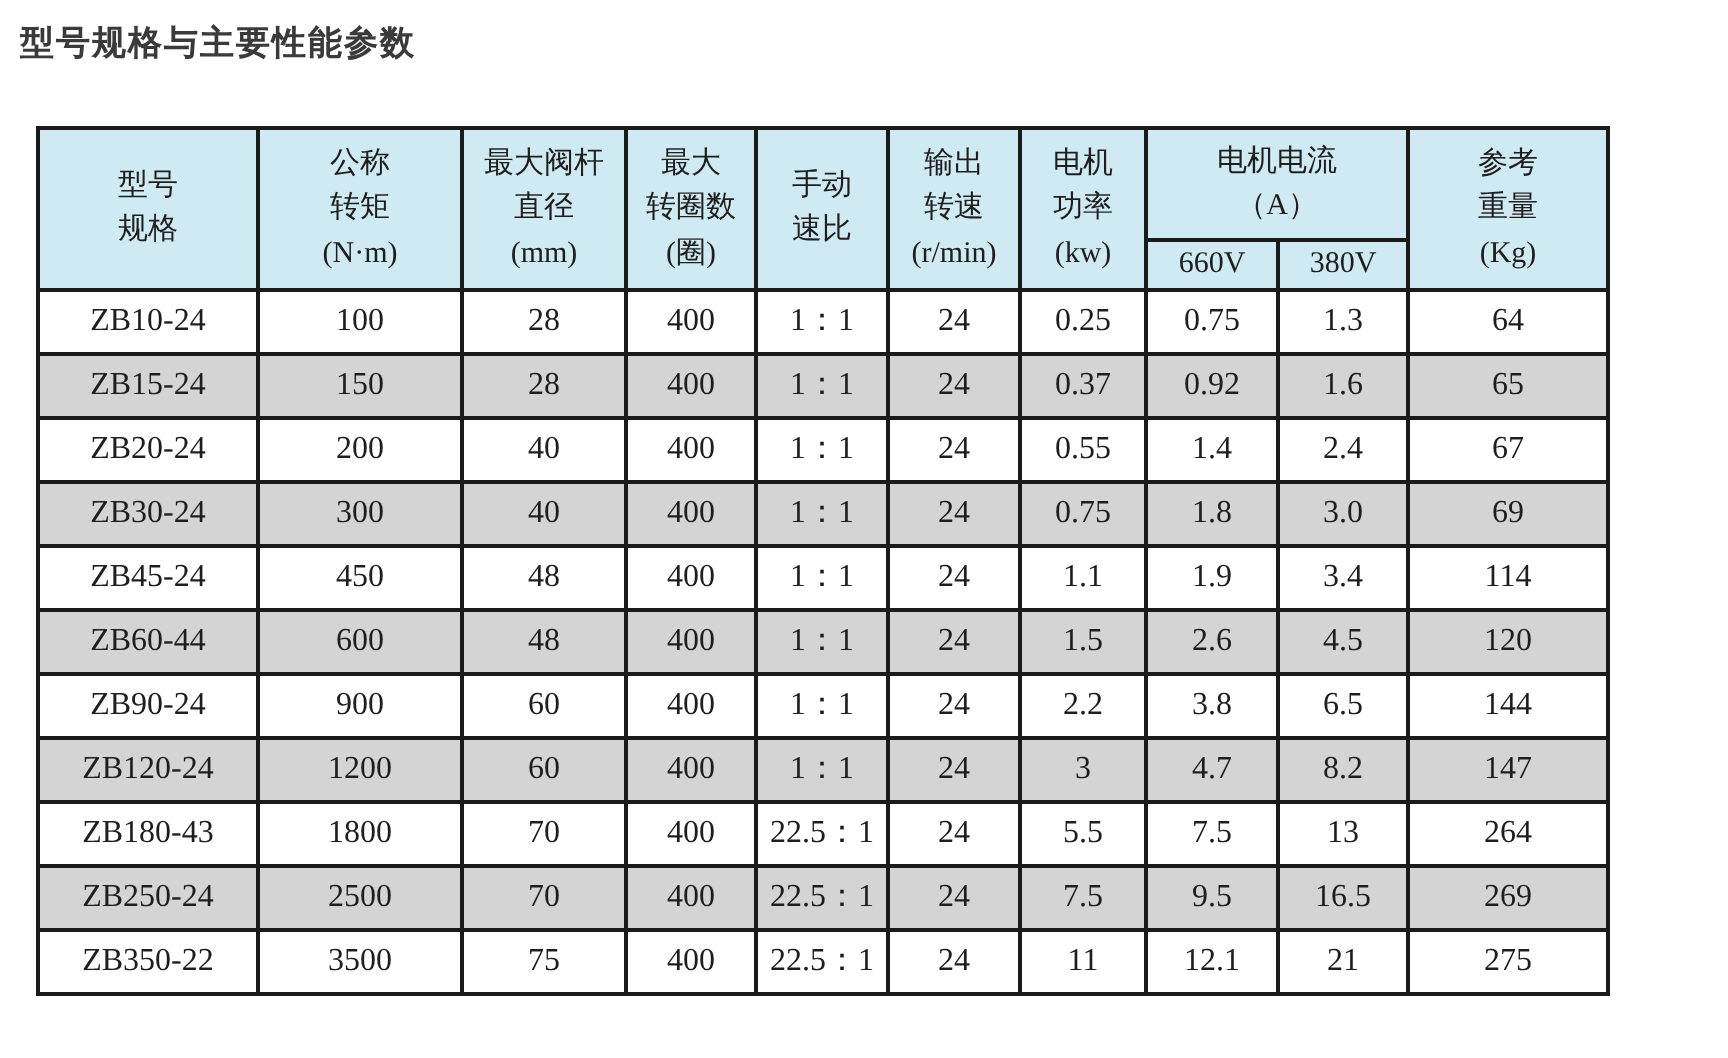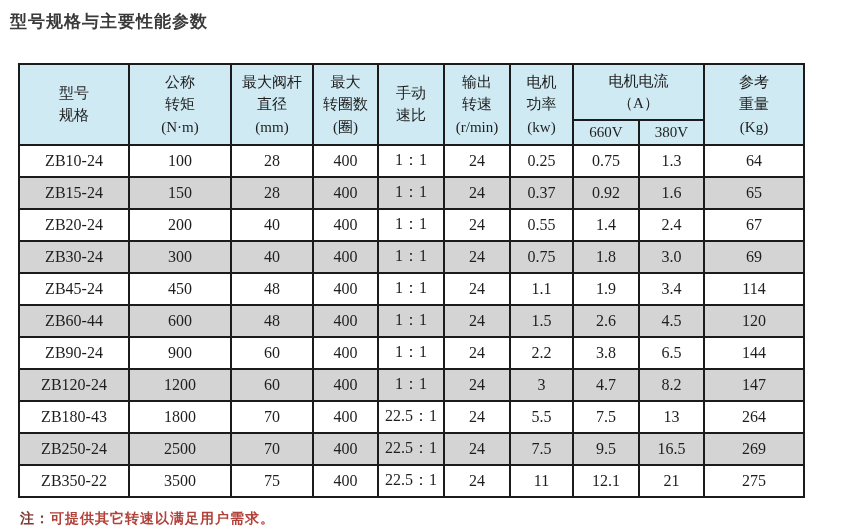--- a/index.html
+++ b/index.html
@@ -264,17 +264,14 @@
           <td>22.5：1</td>
           <td>24</td>
           <td>11</td>
           <td>12.1</td>
           <td>21</td>
           <td>275</td>
         </tr>
       </tbody>
   </table>
 
-  <div class="note">
-    <span class="note-prefix">注：</span><span class="note-text">可提供其它转速以满足用户需求。</span>
-  </div>
 
 </div>
 
 </body></html>

